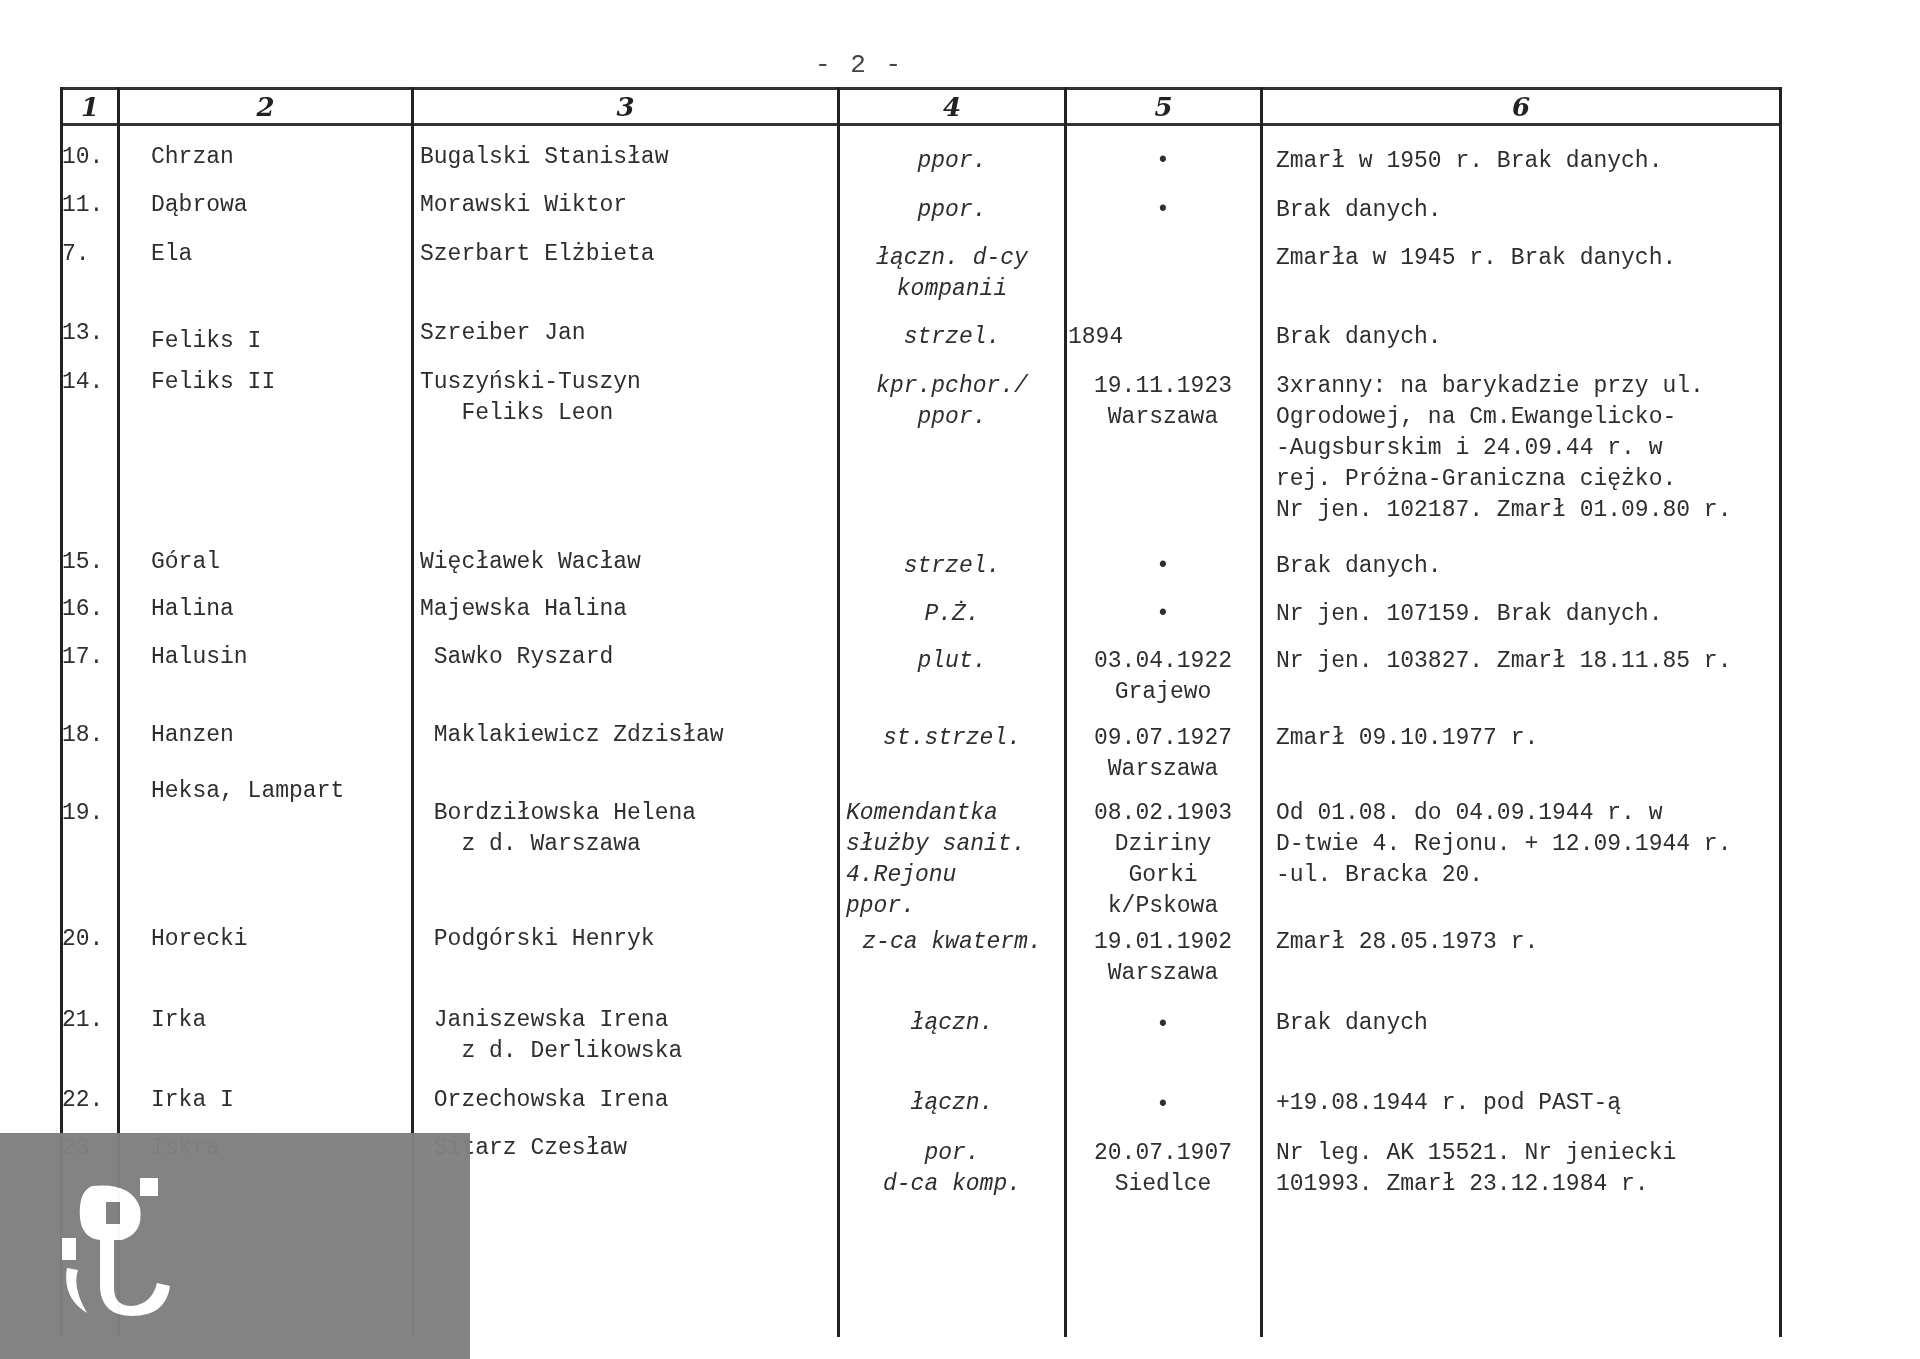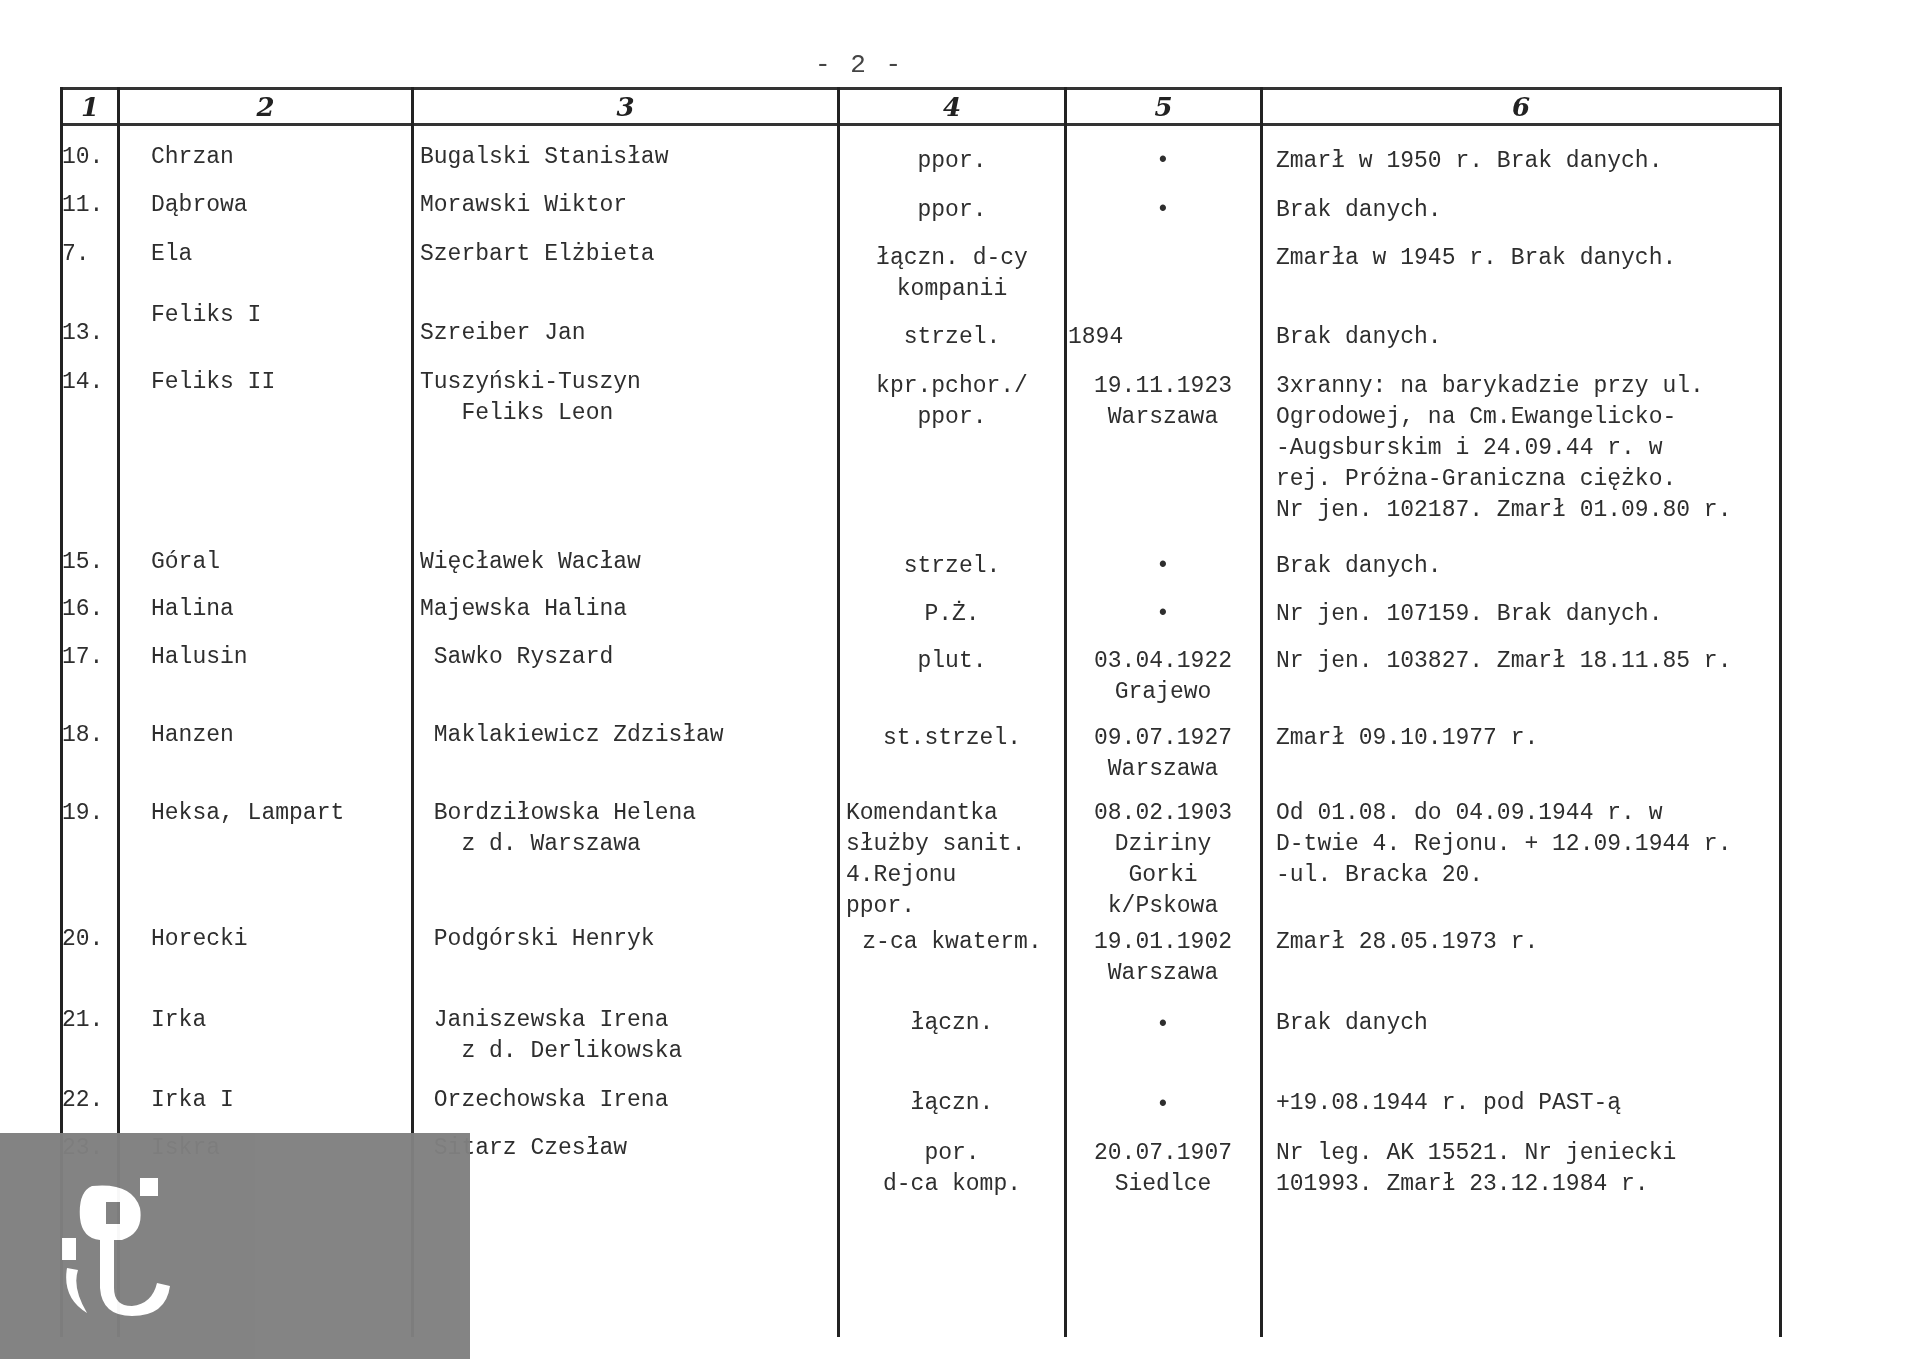--- a/index.html
+++ b/index.html
@@ -7,21 +7,21 @@
          font-family:"Liberation Mono", "DejaVu Sans Mono", monospace; color:#2a2a2a; }
   .page-num { position:absolute; left:815px; top:50px; font-size:26px; color:#444; letter-spacing:2px; }
   .vline { position:absolute; background:#222; width:3px; }
   .hline { position:absolute; background:#333; height:3px; }
   .hdr { position:absolute; top:92px; height:30px; font-family:"DejaVu Serif", serif; font-style:italic;
          font-weight:bold; font-size:26px; text-align:center; color:#222; }
   .cell { position:absolute; font-size:23px; line-height:31px; white-space:pre; color:#2e2e2e; }
   .c1 { left:62px; width:52px; text-align:left; }
   .c2 { left:143px;margin-left:8px; }
   .c3 { left:420px; }
-  .c4 { left:842px; width:220px; text-align:center; }
+  .c4 { left:842px; width:220px; text-align:center;font-style:italic; }
   .c5 { left:1068px; width:190px; text-align:center; }
   .c6 { left:1276px; }
   .logo { position:absolute; left:0; top:1133px; width:470px; height:226px; background:#808080; opacity:0.97; }
   .logo-mark { position:absolute; left:62px; top:45px; width:125px; height:140px; }
   .logo-text { position:absolute; left:208px; top:62px; color:#fff; font-family:"DejaVu Sans", sans-serif;
                font-weight:bold; font-size:26px; line-height:31px; letter-spacing:-0.5px; }
 </style>
 </head>
 <body>
 
@@ -66,21 +66,21 @@
   <div class="cell c1" style="top:239px">7.</div>
   <div class="cell c2" style="top:239px">Ela</div>
   <div class="cell c3" style="top:239px">Szerbart Elżbieta</div>
   <div class="cell c4" style="top:243px">łączn. d-cy
 kompanii</div>
   <div class="cell c5" style="top:243px"></div>
   <div class="cell c6" style="top:243px">Zmarła w 1945 r. Brak danych.</div>
 </div>
 <div>
   <div class="cell c1" style="top:318px">13.</div>
-  <div class="cell c2" style="top:300px">Feliks I</div>
+  <div class="cell c2" style="top:326px">Feliks I</div>
   <div class="cell c3" style="top:318px">Szreiber Jan</div>
   <div class="cell c4" style="top:322px">strzel.</div>
   <div class="cell c5" style="top:322px; text-align:left; width:180px;">1894</div>
   <div class="cell c6" style="top:322px">Brak danych.</div>
 </div>
 <div>
   <div class="cell c1" style="top:367px">14.</div>
   <div class="cell c2" style="top:367px">Feliks II</div>
   <div class="cell c3" style="top:367px">Tuszyński-Tuszyn
    Feliks Leon</div>
@@ -123,21 +123,21 @@
   <div class="cell c1" style="top:720px">18.</div>
   <div class="cell c2" style="top:720px">Hanzen</div>
   <div class="cell c3" style="top:720px"> Maklakiewicz Zdzisław</div>
   <div class="cell c4" style="top:723px">st.strzel.</div>
   <div class="cell c5" style="top:723px">09.07.1927
 Warszawa</div>
   <div class="cell c6" style="top:723px">Zmarł 09.10.1977 r.</div>
 </div>
 <div>
   <div class="cell c1" style="top:798px">19.</div>
-  <div class="cell c2" style="top:798px">Heksa, Lampart</div>
+  <div class="cell c2" style="top:776px">Heksa, Lampart</div>
   <div class="cell c3" style="top:798px"> Bordziłowska Helena
    z d. Warszawa</div>
   <div class="cell c4" style="top:798px; text-align:left; left:846px;">Komendantka
 służby sanit.
 4.Rejonu
 ppor.</div>
   <div class="cell c5" style="top:798px">08.02.1903
 Dziriny
 Gorki
 k/Pskowa</div>

